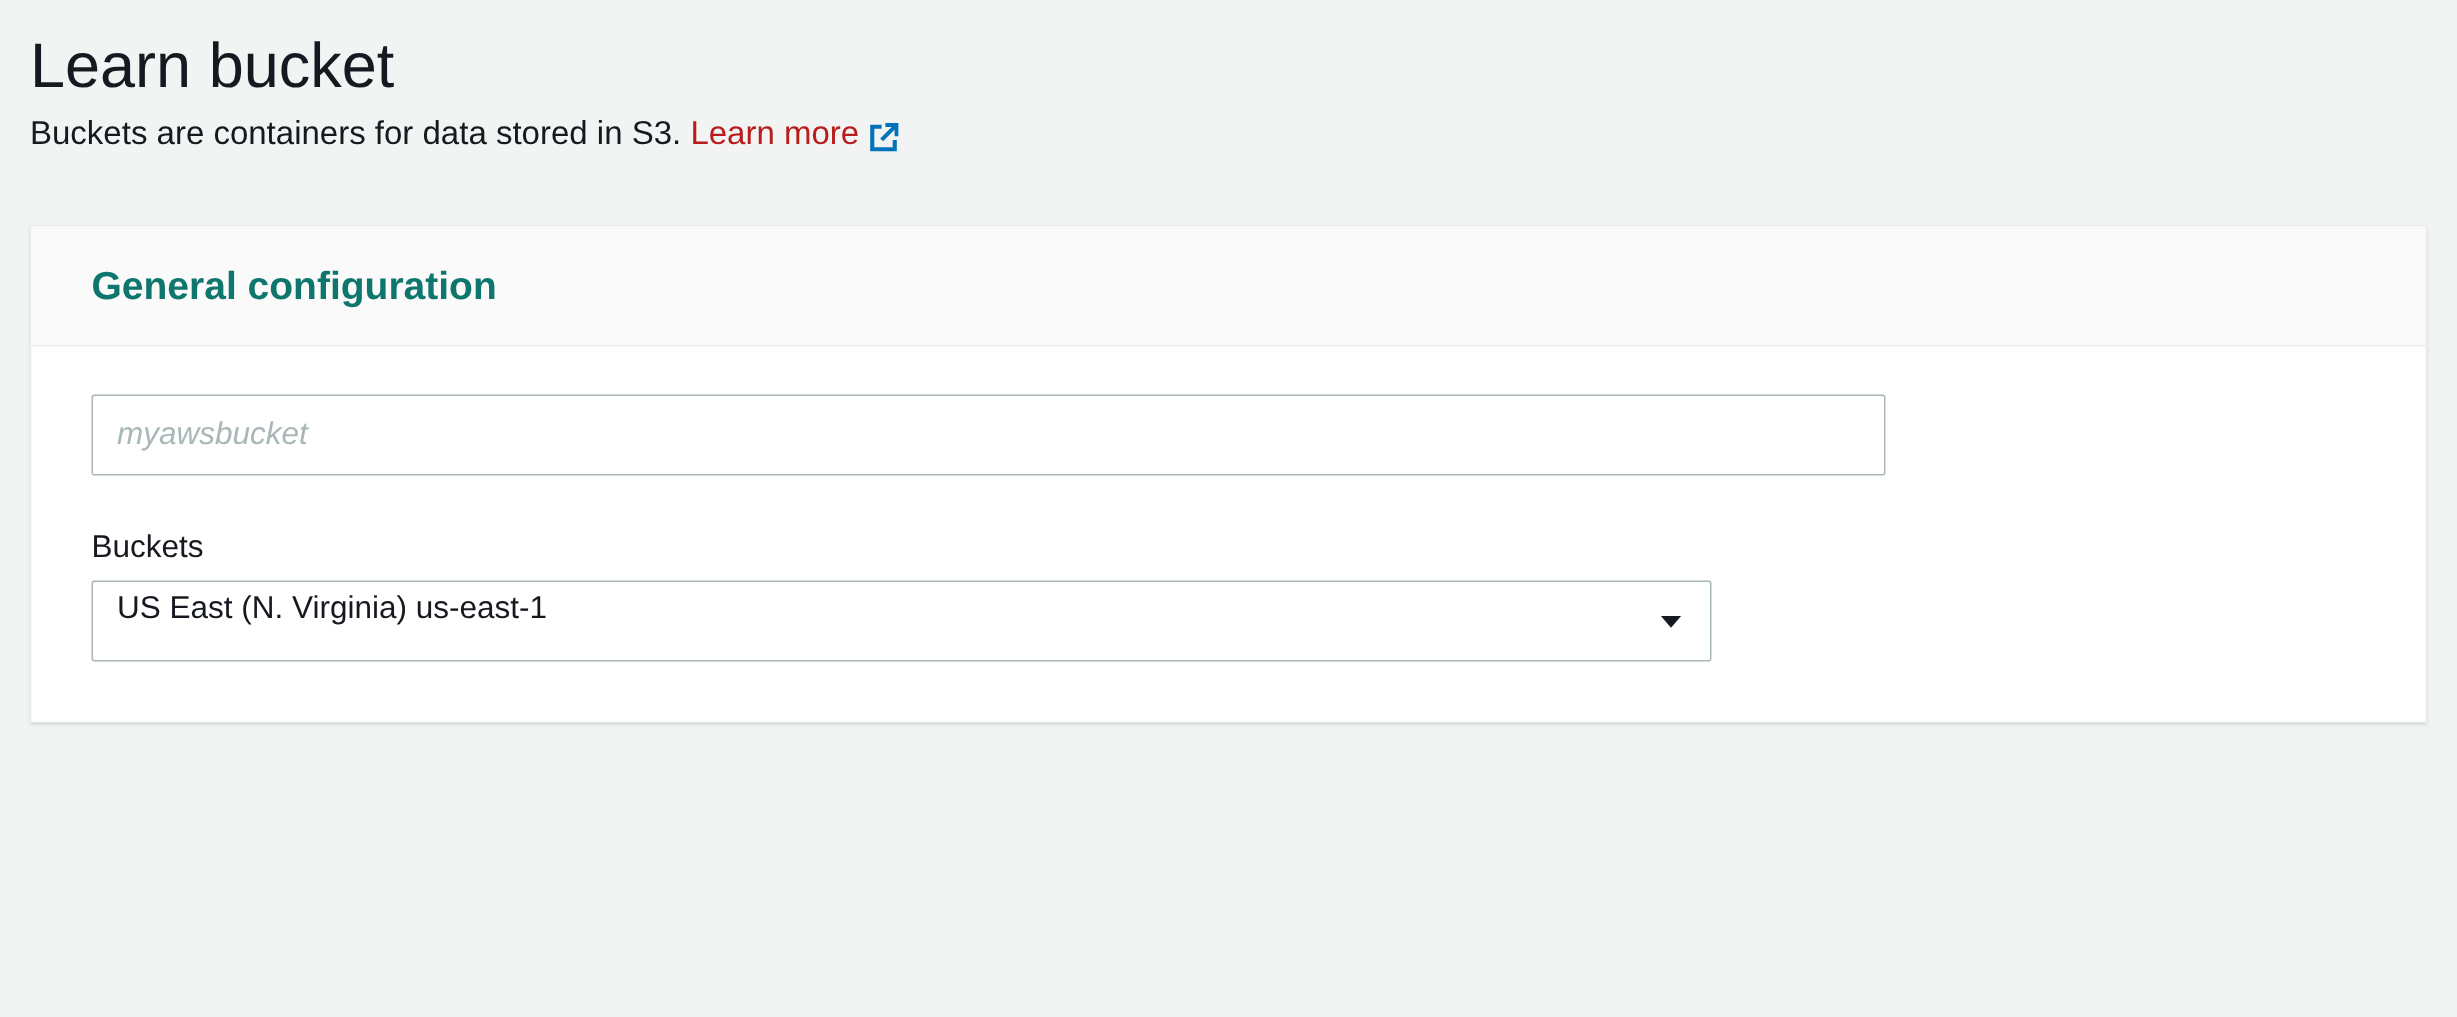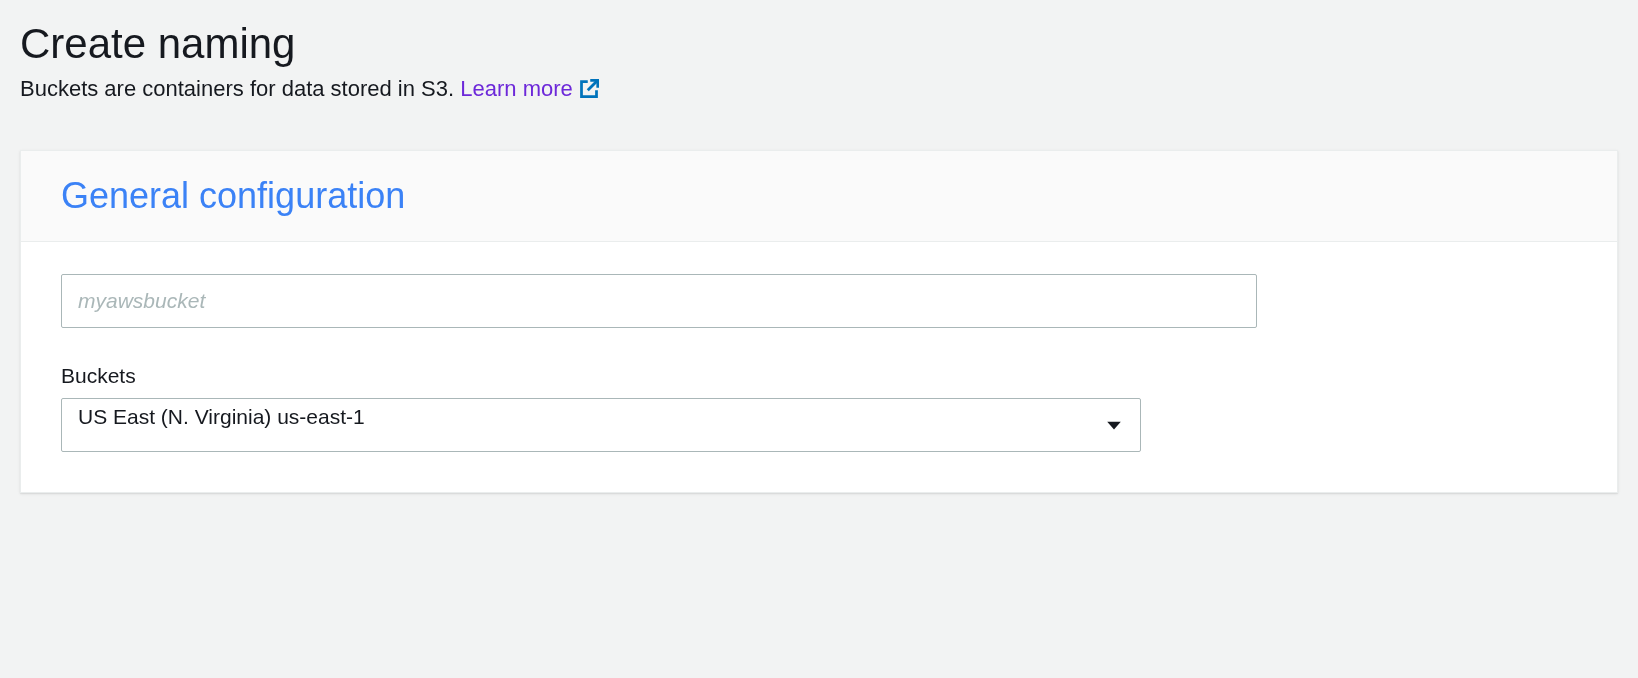--- a/index.html
+++ b/index.html
@@ -19,25 +19,25 @@
       font-weight: 400;
       color: #16191f;
       margin-bottom: 8px;
     }
     .page-subtitle {
       font-size: 22px;
       color: #16191f;
       margin-bottom: 48px;
     }
     .learn-more-link {
-      color: #6d28d9;
+      color: #b91c1c;
       text-decoration: none;
       cursor: pointer;
       display: inline-flex;
-      align-items: center;
+      align-items: flex-end;
       gap: 6px;
     }
     .external-icon {
       width: 20px;
       height: 20px;
       display: inline-flex;
       vertical-align: middle;
     }
     .external-icon-bold {
       width: 21px;
@@ -49,23 +49,23 @@
       background: #ffffff;
       border: 1px solid #eaeded;
       box-shadow: 0 1px 1px rgba(0,0,0,0.05), 0 1px 3px rgba(0,0,0,0.08);
     }
     .panel-header {
       padding: 24px 40px;
       border-bottom: 1px solid #eaeded;
       background: #fafafa;
     }
     .panel-header h2 {
-      font-size: 36px;
-      font-weight: 400;
-      color: #3b82f6;
+      font-size: 26px;
+      font-weight: 700;
+      color: #0f766e;
     }
     .panel-body {
       padding: 32px 40px 40px 40px;
     }
     .form-group {
       margin-bottom: 36px;
     }
     .form-group:last-child {
       margin-bottom: 0;
     }
@@ -131,21 +131,21 @@
       transform: translateY(-50%);
       pointer-events: none;
       width: 18px;
       height: 18px;
       display: flex;
     }
   </style>
 </head>
 <body>
 
-<h1 class="page-title">Create naming</h1>
+<h1 class="page-title">Learn bucket</h1>
 
 <p class="page-subtitle">
   <span>Buckets are containers for data stored in S3. </span>
   <a class="learn-more-link">
     <span>Learn more</span>
     <span class="external-icon">
       <svg viewBox="0 0 16 16" width="20" height="20" fill="none" stroke="#0073bb" stroke-width="2.2">
         <path d="M14 9 L14 14 L2 14 L2 2 L7 2"></path>
         <path d="M9 1 L15 1 L15 7"></path>
         <path d="M15 1 L7 9"></path>

